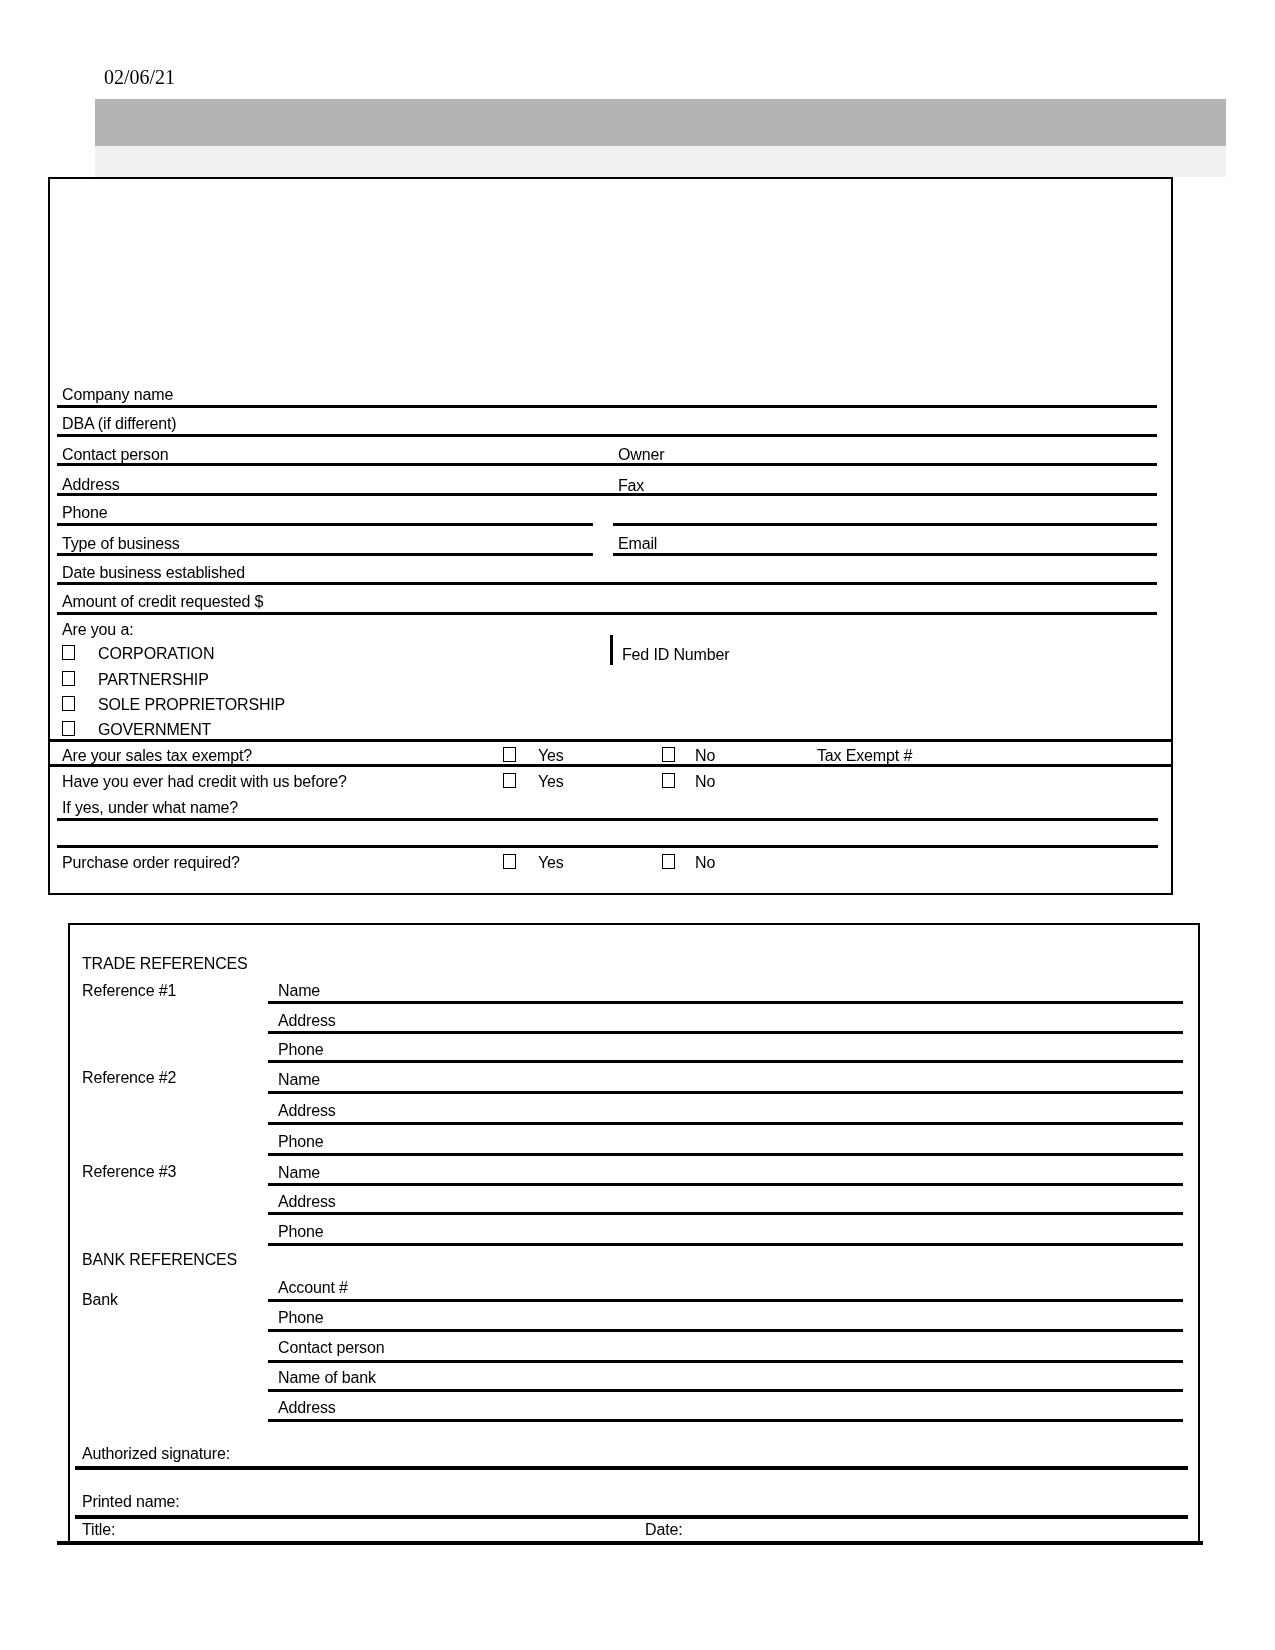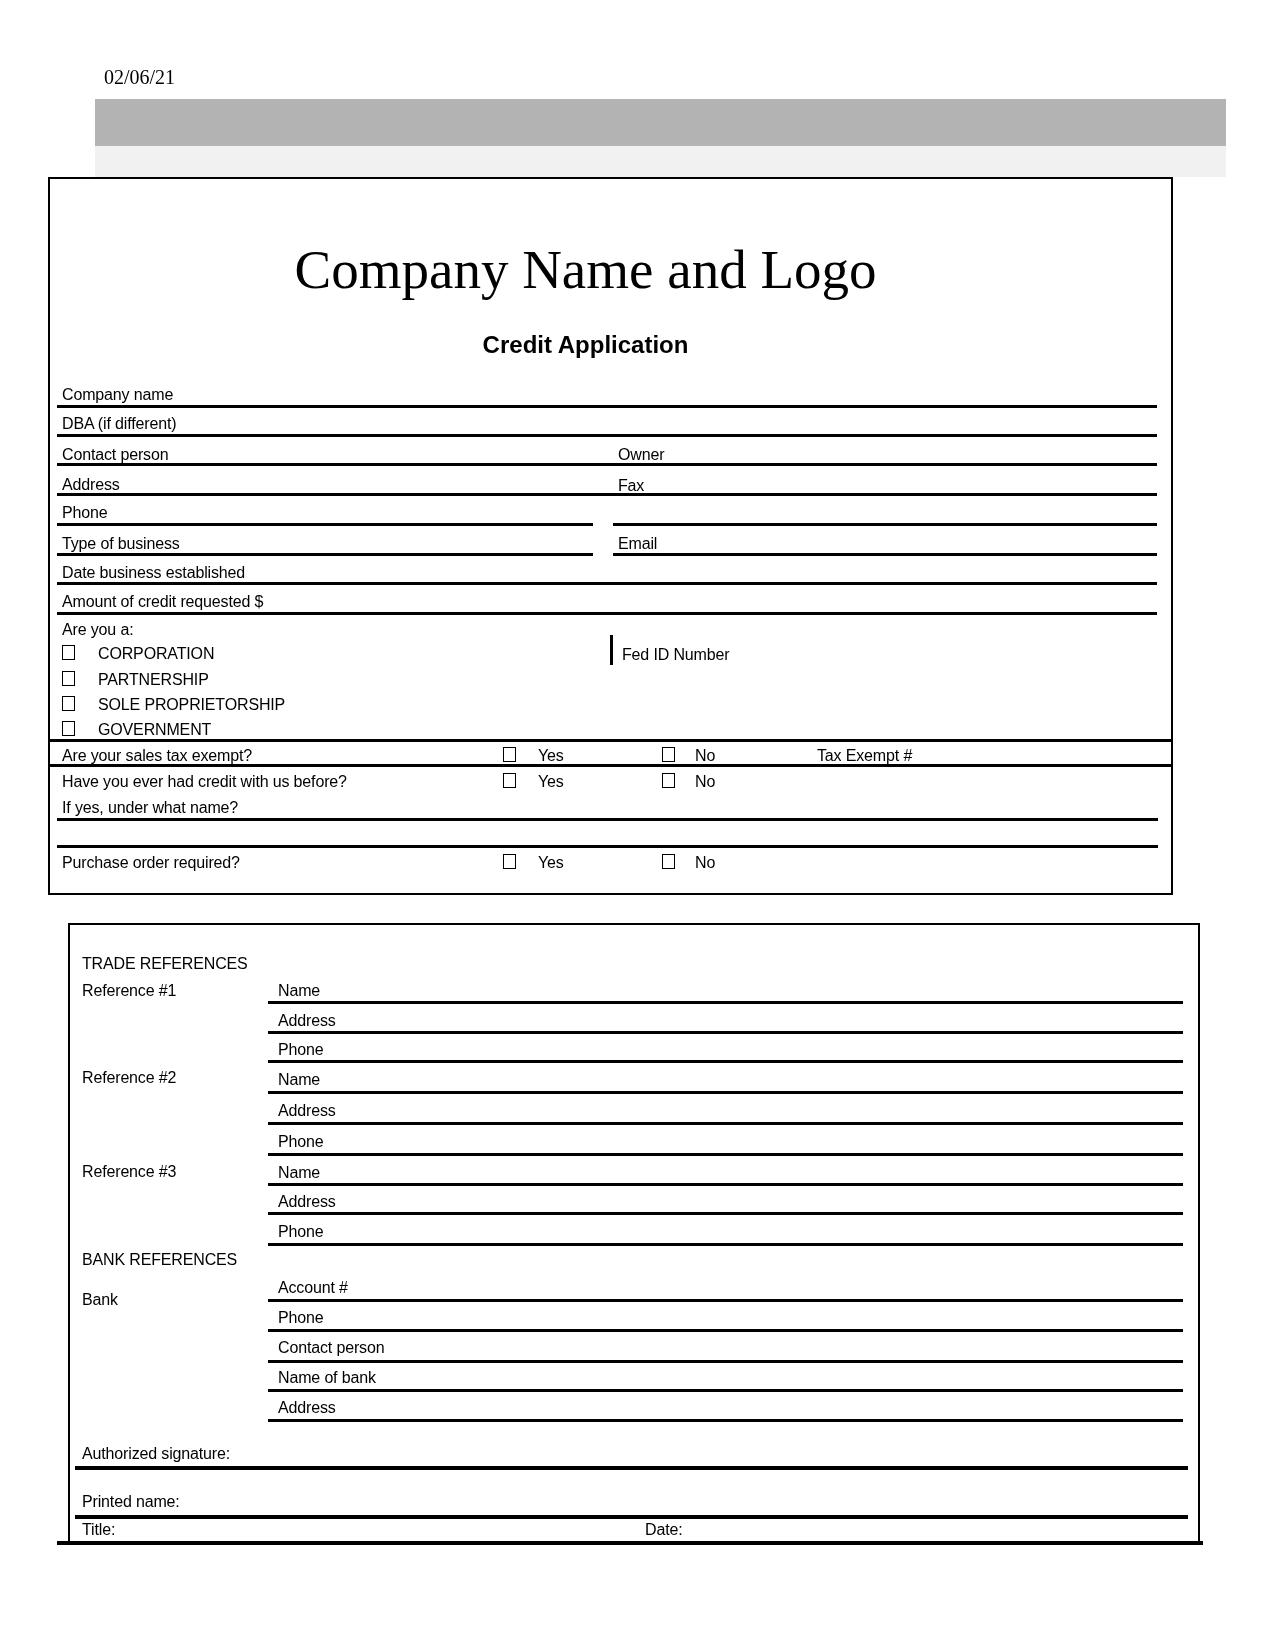--- a/index.html
+++ b/index.html
@@ -24,22 +24,20 @@
 <body>
 
 <div class="page">
 
   <div class="abs serif" style="left:104px;top:66px;font-size:20px;">02/06/21</div>
   <div class="bar" style="left:95px;top:99px;width:1131px;height:47px;background:#b3b3b3;"></div>
   <div class="bar" style="left:95px;top:146px;width:1131px;height:31px;background:#f1f1f1;"></div>
 
   <div class="box" style="left:48px;top:177px;width:1125px;height:718px;"></div>
 
-  <div class="abs serif center" style="left:48px;top:240px;width:1075px;font-size:55px;line-height:60px;">Company Name and Logo</div>
-  <div class="abs center" style="left:48px;top:331px;width:1075px;font-size:24px;font-weight:bold;">Credit Application</div>
 
   <div class="lbl" style="left:62px;top:385px;">Company name</div>
   <div class="rule" style="left:57px;top:405px;width:1100px;"></div>
 
   <div class="lbl" style="left:62px;top:414px;">DBA (if different)</div>
   <div class="rule" style="left:57px;top:434px;width:1100px;"></div>
 
   <div class="lbl" style="left:62px;top:445px;">Contact person</div>
   <div class="lbl" style="left:618px;top:445px;">Owner</div>
   <div class="rule" style="left:57px;top:463px;width:1100px;"></div>

